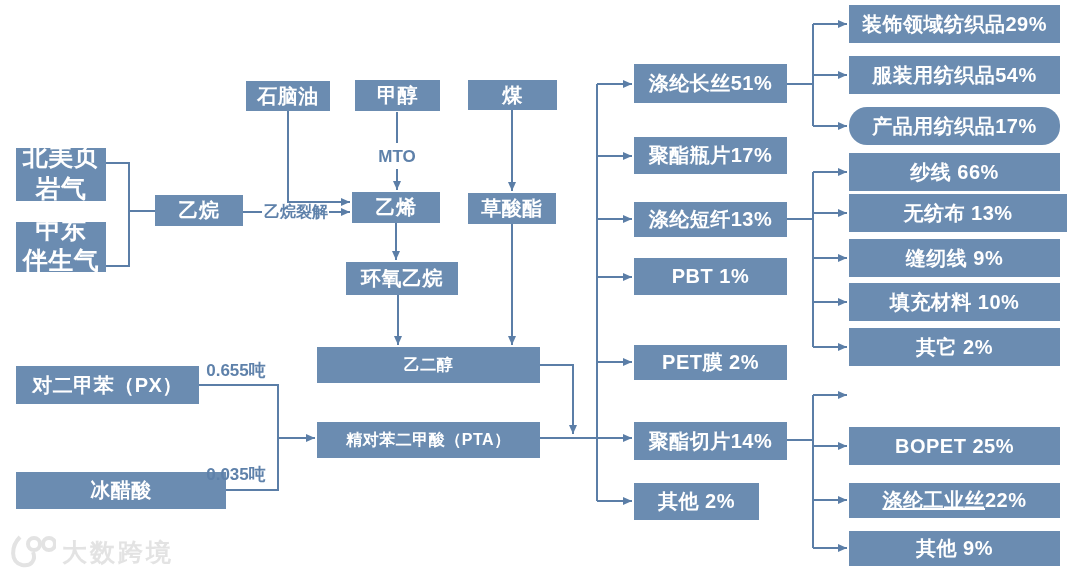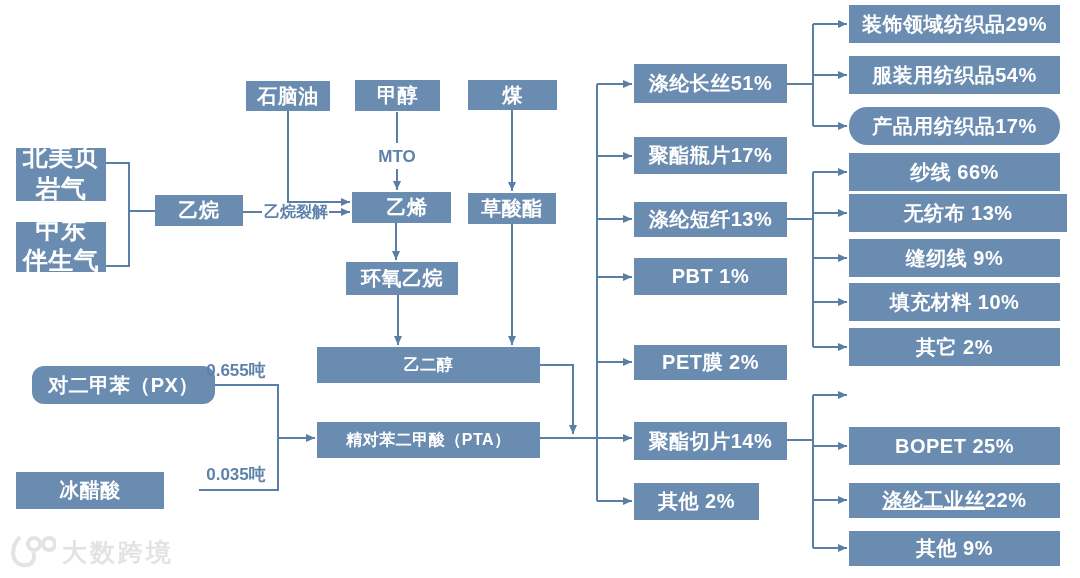--- a/index.html
+++ b/index.html
@@ -116,25 +116,25 @@
     <path d="M813 548 L847 548" marker-end="url(#arrow)"></path>
   </svg>
 
   <div class="box small" style="left:16px;top:148px;width:90px;height:53px;">北美页
 岩气</div>
   <div class="box small" style="left:16px;top:222px;width:90px;height:50px;">中东
 伴生气</div>
   <div class="box" style="left:246px;top:81px;width:84px;height:30px;">石脑油</div>
   <div class="box" style="left:355px;top:80px;width:85px;height:31px;">甲醇</div>
   <div class="box" style="left:468px;top:80px;width:89px;height:30px;">煤</div>
-  <div class="box" style="left:32px;top:366px;width:183px;height:38px;border-radius:12px;">对二甲苯（PX）</div>
-  <div class="box" style="left:16px;top:472px;width:148px;height:37px;">冰醋酸</div>
+  <div class="box" style="left:16px;top:366px;width:183px;height:38px;">对二甲苯（PX）</div>
+  <div class="box" style="left:16px;top:472px;width:210px;height:37px;">冰醋酸</div>
 
   <div class="box" style="left:155px;top:195px;width:88px;height:31px;">乙烷</div>
-  <div class="box" style="left:352px;top:192px;width:88px;height:31px;padding-left:11px;">乙烯</div>
+  <div class="box" style="left:352px;top:192px;width:88px;height:31px;">乙烯</div>
   <div class="box" style="left:468px;top:193px;width:88px;height:31px;">草酸酯</div>
   <div class="box" style="left:346px;top:262px;width:112px;height:33px;">环氧乙烷</div>
   <div class="box big" style="left:317px;top:347px;width:223px;height:36px;">乙二醇</div>
   <div class="box big" style="left:317px;top:422px;width:223px;height:36px;">精对苯二甲酸（PTA）</div>
 
   <div class="edge-label" style="left:369px;top:147px;width:56px;height:20px;font-size:17px;">MTO</div>
   <div class="edge-label" style="left:262px;top:202px;width:68px;height:20px;">乙烷裂解</div>
   <div class="edge-label" style="left:200px;top:359px;width:72px;height:22px;font-size:17px;">0.655吨</div>
   <div class="edge-label" style="left:200px;top:463px;width:72px;height:22px;font-size:17px;">0.035吨</div>
 

